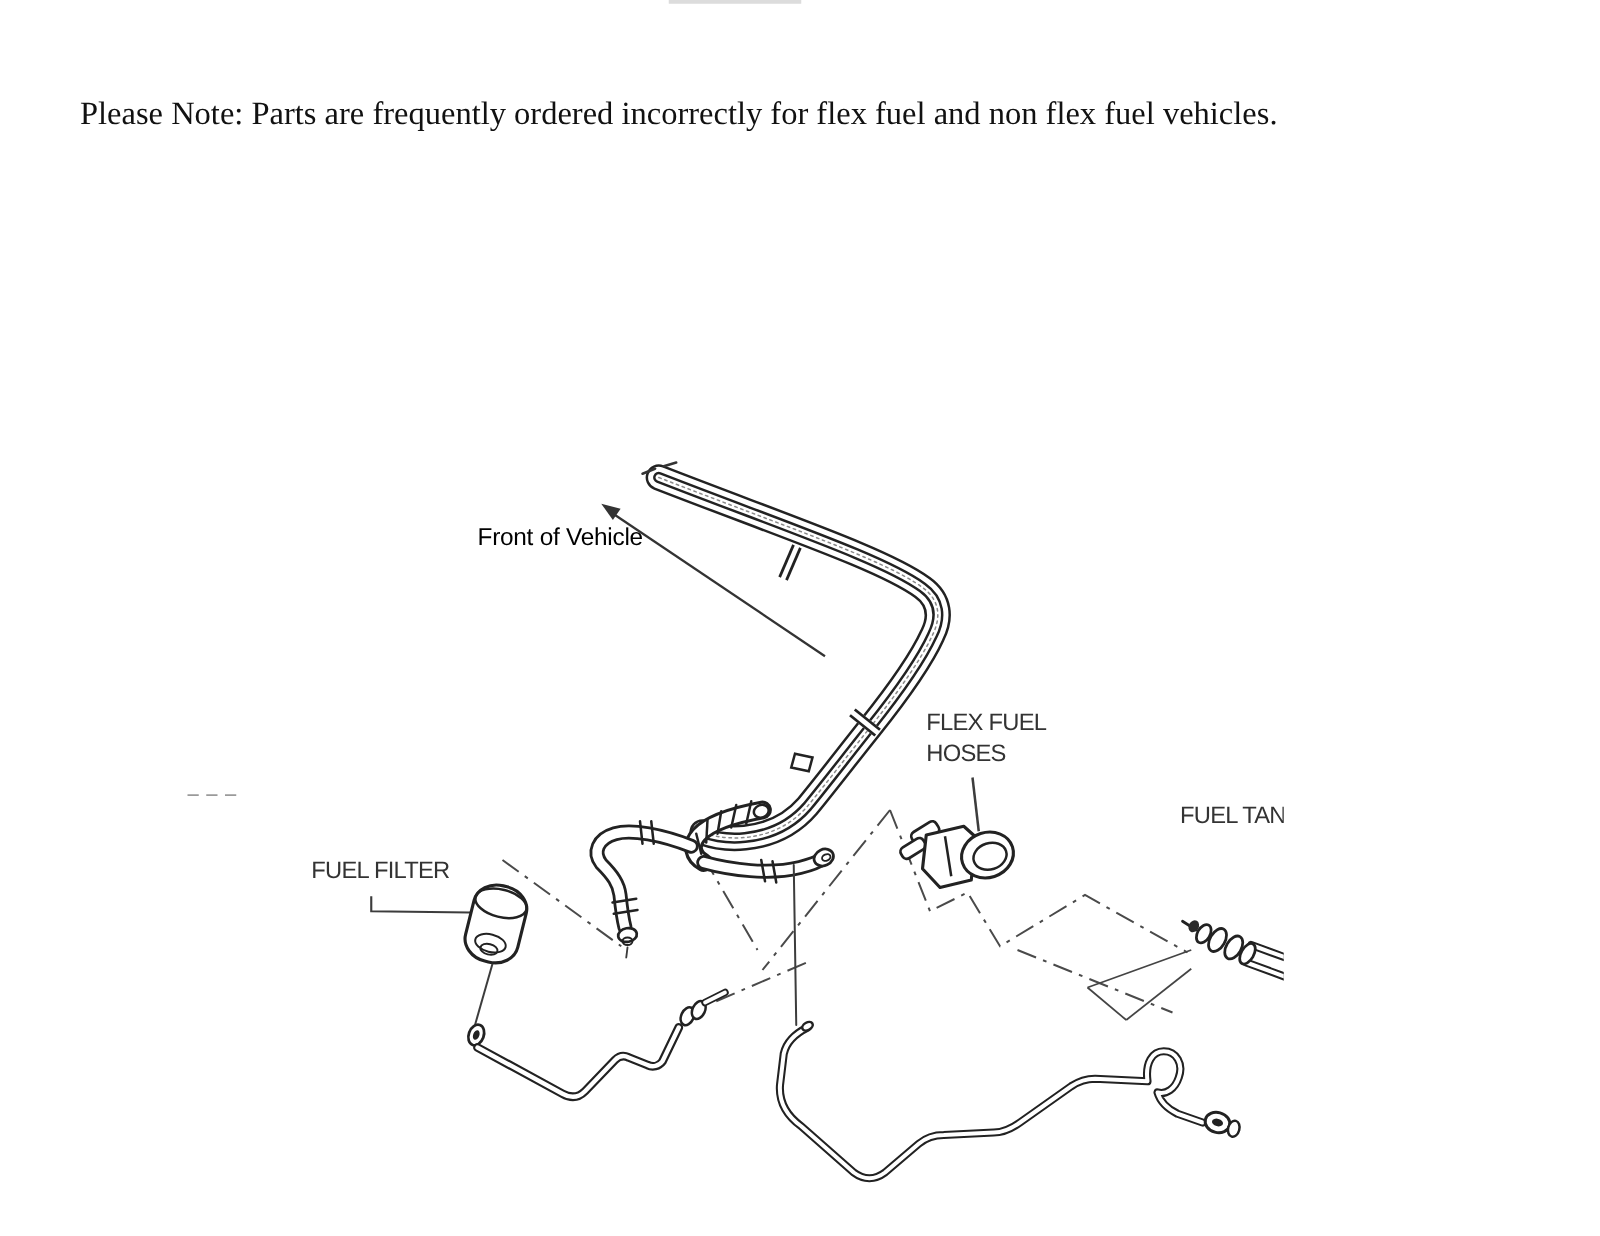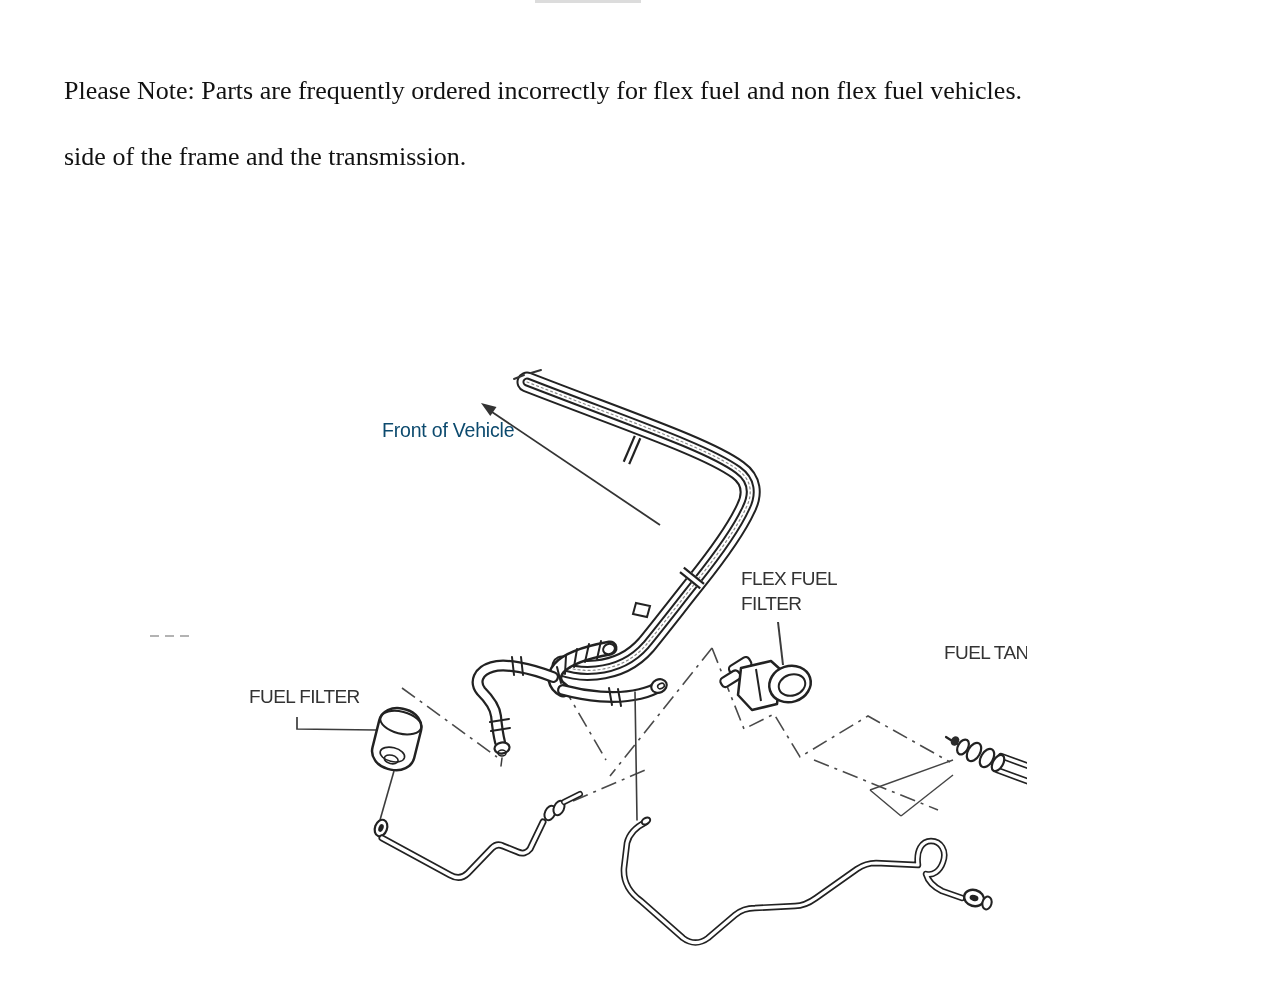--- a/index.html
+++ b/index.html
@@ -6,37 +6,36 @@
   #page{position:relative;width:1027px;height:989px;background:#ffffff;overflow:hidden;
         font-family:"Liberation Serif", serif;color:#111111;}
   #top-bar{position:absolute;left:535px;top:0;width:106px;height:3px;background:#dcdcdc;}
   #note{position:absolute;left:64px;top:73px;width:1205px;font-size:26px;line-height:36px;}
   #note .para{margin:0 0 30px 0;}
   #note .line{display:block;white-space:nowrap;}
   #diagram{position:absolute;left:0;top:0;width:1280px;height:989px;}
   #diagram svg{position:absolute;left:0;top:0;}
   .dlabel{position:absolute;font-family:"Liberation Sans", sans-serif;color:#333333;}
   .dlabel.caps{font-weight:400;font-size:19px;letter-spacing:-0.6px;line-height:25px;}
-  #label-front{left:382px;top:419px;font-size:19.5px;font-weight:500;color:#0c4a6e;letter-spacing:-0.2px;}
+  #label-front{left:382px;top:419px;font-size:19.5px;font-weight:500;color:#000000;letter-spacing:-0.2px;}
   #label-sensor{left:741px;top:566px;}
   #label-tank{left:944px;top:640px;}
   #label-filter{left:249px;top:684px;}
 </style>
 </head>
 <body>
 
 <div id="page">
   <div id="top-bar"></div>
 
   <div id="note">
     <p class="para">
       <span class="line">Please Note: Parts are frequently ordered incorrectly for flex fuel and non flex fuel vehicles.</span>
     </p>
     <p class="para">
-      <span class="line">side of the frame and the transmission.</span>
     </p>
   </div>
 
   <div id="diagram">
     <svg width="1280" height="989" viewBox="0 0 1280 989">
       <defs>
         <path id="mb" fill="none" d="M527,382 C630,422 708,448 738,470 C752,480 753,494 746,508 C736,530 712,562 696,582 C680,602 660,628 646,645 C633,660 616,668 596,670 C586,671 573,670 562,666"></path>
         <path id="zt" fill="none" d="M382,838 L450,875 C457,879 463,878 468,873 L492,848 C495,845 499,844 503,846 L518,852 C522,854 527,853 530,849 L543,822"></path>
         <path id="lt" fill="none" d="M646,822 C636,827 629,834 627,843 L624,868 C623,882 630,893 641,901 L683,938 C691,944 700,944 708,938 L735,915 C741,910 748,908 755,908 L795,906 C803,906 809,903 816,898 L857,869 C863,865 869,863 876,863 L918,865 C916,850 922,841 931,841 C941,841 947,851 943,862 C940,871 933,876 926,874 C928,881 934,887 942,891 L962,898"></path>
         <path id="h1" fill="none" d="M1001,756 L1113,797 C1122,800 1127,806 1130,813 L1135,828"></path>
@@ -177,18 +176,18 @@
         <ellipse cx="963" cy="747" rx="5" ry="8" transform="rotate(30 963 747)" stroke="#222222" stroke-width="2.2" fill="#ffffff"></ellipse>
         <ellipse cx="974" cy="752" rx="6" ry="10" transform="rotate(30 974 752)" stroke="#222222" stroke-width="2.2" fill="#ffffff"></ellipse>
         <ellipse cx="987" cy="758" rx="6" ry="10" transform="rotate(30 987 758)" stroke="#222222" stroke-width="2.2" fill="#ffffff"></ellipse>
         <ellipse cx="998" cy="763" rx="5" ry="9" transform="rotate(30 998 763)" stroke="#222222" stroke-width="2.2" fill="#ffffff"></ellipse>
       </g>
     </svg>
 
     <div class="dlabel" id="label-front">Front of Vehicle</div>
     <div class="dlabel caps" id="label-sensor">
       <div>FLEX FUEL</div>
-      <div>FILTER</div>
+      <div>HOSES</div>
     </div>
     <div class="dlabel caps" id="label-tank">FUEL TANK HOSES</div>
     <div class="dlabel caps" id="label-filter">FUEL FILTER</div>
   </div>
 </div>
 
 </body></html>

